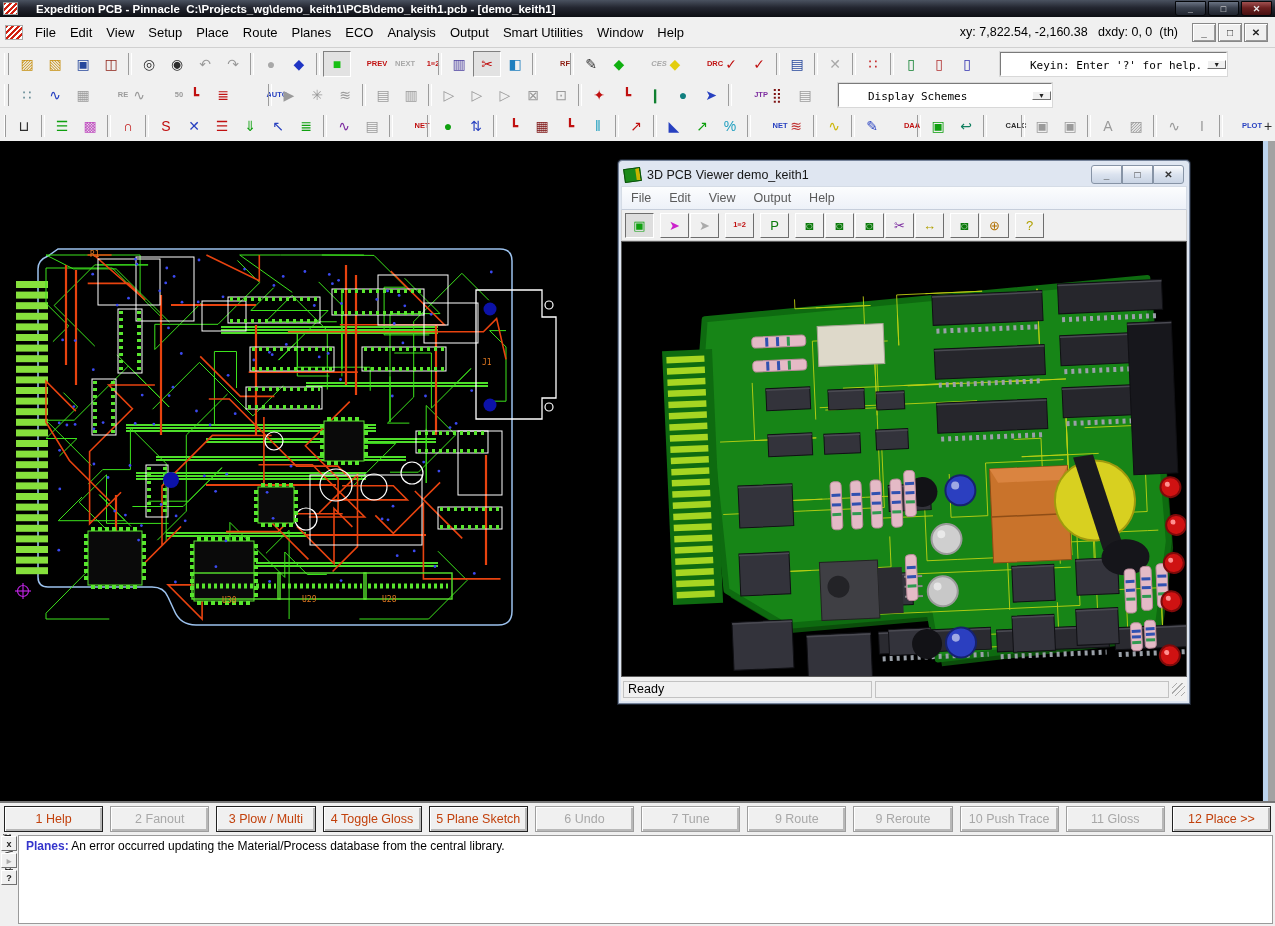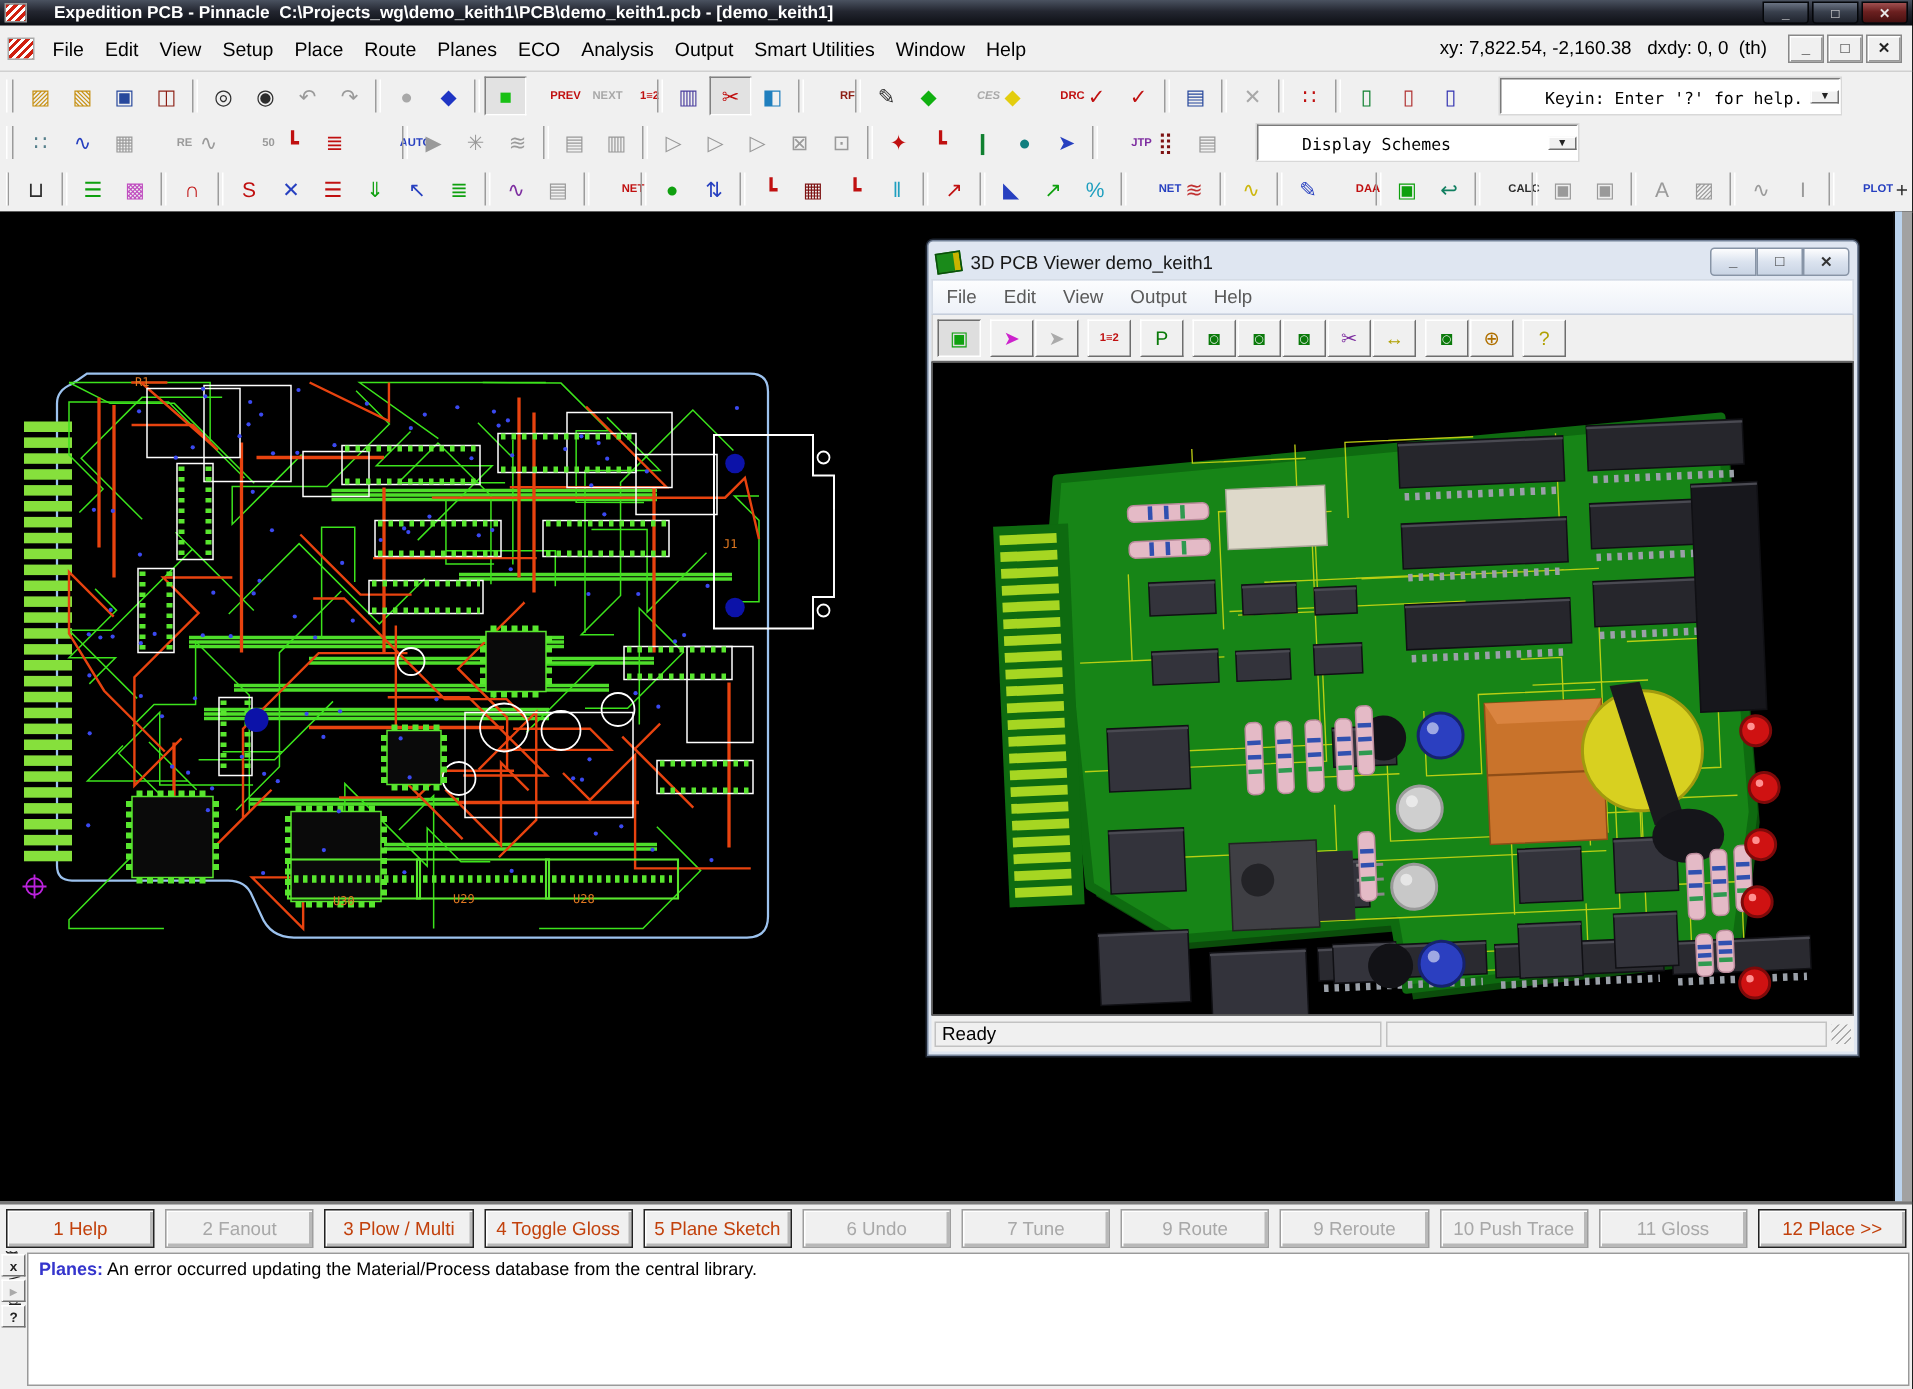--- a/index.html
+++ b/index.html
@@ -43,21 +43,21 @@
     border:1px solid;border-color:#7a7a7a #fff #fff #7a7a7a;box-shadow:0 0 0 1px #d8d8d8;padding-left:24px;}
   .combo-text{padding:3px 5px 0 5px;font-family:"DejaVu Sans Mono",monospace;font-size:11px;white-space:nowrap;color:#000;}
   .combo-btn{width:17px;background:#f0f0f0;border:1px solid;border-color:#fff #707070 #707070 #fff;
     display:flex;align-items:center;justify-content:center;font-size:7px;color:#222;}
   
   .canvas{position:absolute;top:141px;left:0;width:1275px;height:660px;background:#000;}
   #pcb2d{position:absolute;left:6px;top:94px;}
   .right-strip{position:absolute;right:0;top:0;bottom:0;width:13px;
     background:linear-gradient(to right,#0a0a0a 0 1px,#bcd4ee 1px 6px,#a2a2a2 6px);}
   
-  .viewer3d{position:absolute;left:618px;top:19px;width:621px;height:544px;
+  .viewer3d{position:absolute;left:618px;top:19px;width:572px;height:544px;
     background:#dfe6f1;border:1px solid #75839a;border-radius:4px 4px 0 0;
     box-shadow:0 0 0 1px #1d2430,2px 3px 8px rgba(0,0,0,.6);
     padding:2px;display:flex;flex-direction:column;box-sizing:border-box;}
   .v3d-title{height:23px;display:flex;align-items:center;gap:6px;font-size:12.5px;color:#161616;
     padding:0 3px;}
   .v3d-boardicon{width:15px;height:12px;background:#1a8a1a;border:1px solid #0b4d0b;
     transform:rotate(-8deg);box-shadow:inset -4px 0 0 #c8b400;}
   .v3d-ctrls{margin-left:auto;display:flex;}
   .v3d-cbtn{width:29px;height:17px;border:1px solid #8794a6;background:linear-gradient(#fdfdfe,#dbe3ef 50%,#c9d4e4);
     display:flex;align-items:center;justify-content:center;font-size:10px;color:#333;font-weight:bold;}

